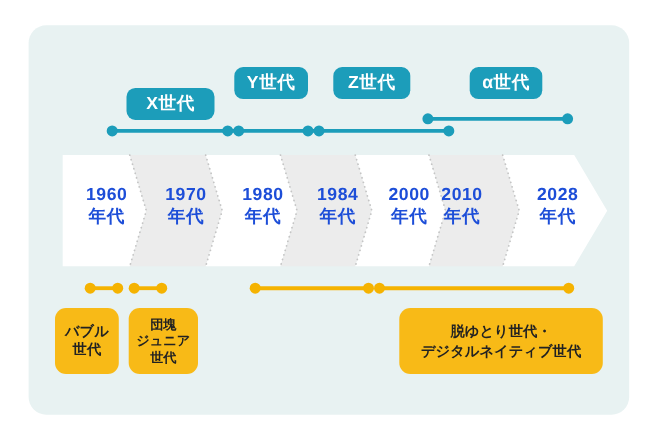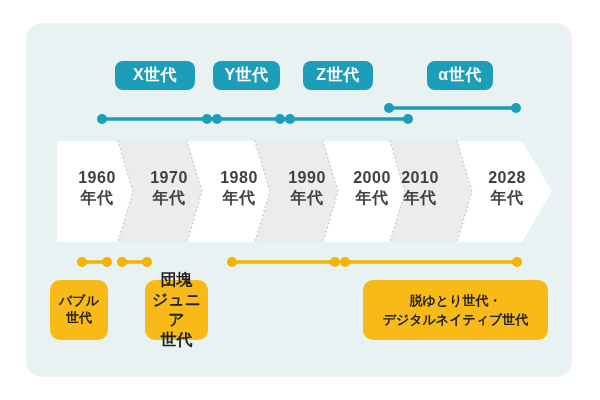--- a/index.html
+++ b/index.html
@@ -11,39 +11,39 @@
   .card{
     position:absolute;left:26px;top:23px;width:546px;height:354px;
     background:#e8f2f2;border-radius:16px;
   }
   .layer{position:absolute;left:0;top:0;}
   .badge{
     position:absolute;top:61px;height:29px;background:#1c9dba;border-radius:8px;
     color:#ffffff;font-weight:bold;font-size:16px;letter-spacing:.5px;
     display:flex;align-items:center;justify-content:center;
   }
-  .badge-x{left:115px;width:80px;}
+  .badge-x{left:115px;width:80px;margin-top:19px;}
   .badge-y{left:213px;width:67px;}
   .badge-z{left:303px;width:70px;}
   .badge-a{left:427px;width:66px;}
   .decade{
     position:absolute;top:168px;width:70px;text-align:center;
-    font-size:16px;font-weight:bold;line-height:1.28;color:#404040;
+    font-size:16px;font-weight:bold;line-height:1.28;color:#1d4ed8;
     white-space:pre-line;letter-spacing:.5px;
   }
   .decade-0{left:62px;}  .decade-1{left:134px;} .decade-2{left:204px;}
   .decade-3{left:272px;} .decade-4{left:337px;} .decade-5{left:385px;}
   .decade-6{left:472px;}
   .ybox{
     position:absolute;top:280px;height:60px;background:#f8ba17;border-radius:10px;
     display:flex;align-items:center;justify-content:center;text-align:center;
     font-weight:bold;color:#222222;white-space:pre-line;
   }
   .ybox-bubble{left:50px;width:58px;font-size:13px;line-height:1.3;}
-  .ybox-dankai{left:117px;width:63px;font-size:16px;line-height:1.25;margin-left:28px;}
+  .ybox-dankai{left:117px;width:63px;font-size:12px;line-height:1.25;}
   .ybox-yutori{left:228px;width:112px;font-size:14px;}
   .ybox-datsu{left:363px;width:185px;font-size:13px;line-height:1.5;}
 </style>
 </head>
 <body>
 
 <div class="stage">
 
   <div class="card"></div>
 
@@ -101,21 +101,21 @@
   <div class="badge badge-y">Y世代</div>
   <div class="badge badge-z">Z世代</div>
   <div class="badge badge-a">α世代</div>
 
   <div class="decade decade-0">1960
 年代</div>
   <div class="decade decade-1">1970
 年代</div>
   <div class="decade decade-2">1980
 年代</div>
-  <div class="decade decade-3">1990
+  <div class="decade decade-3">1984
 年代</div>
   <div class="decade decade-4">2000
 年代</div>
   <div class="decade decade-5">2010
 年代</div>
   <div class="decade decade-6">2028
 年代</div>
 
   <div class="ybox ybox-bubble">バブル
 世代</div>

